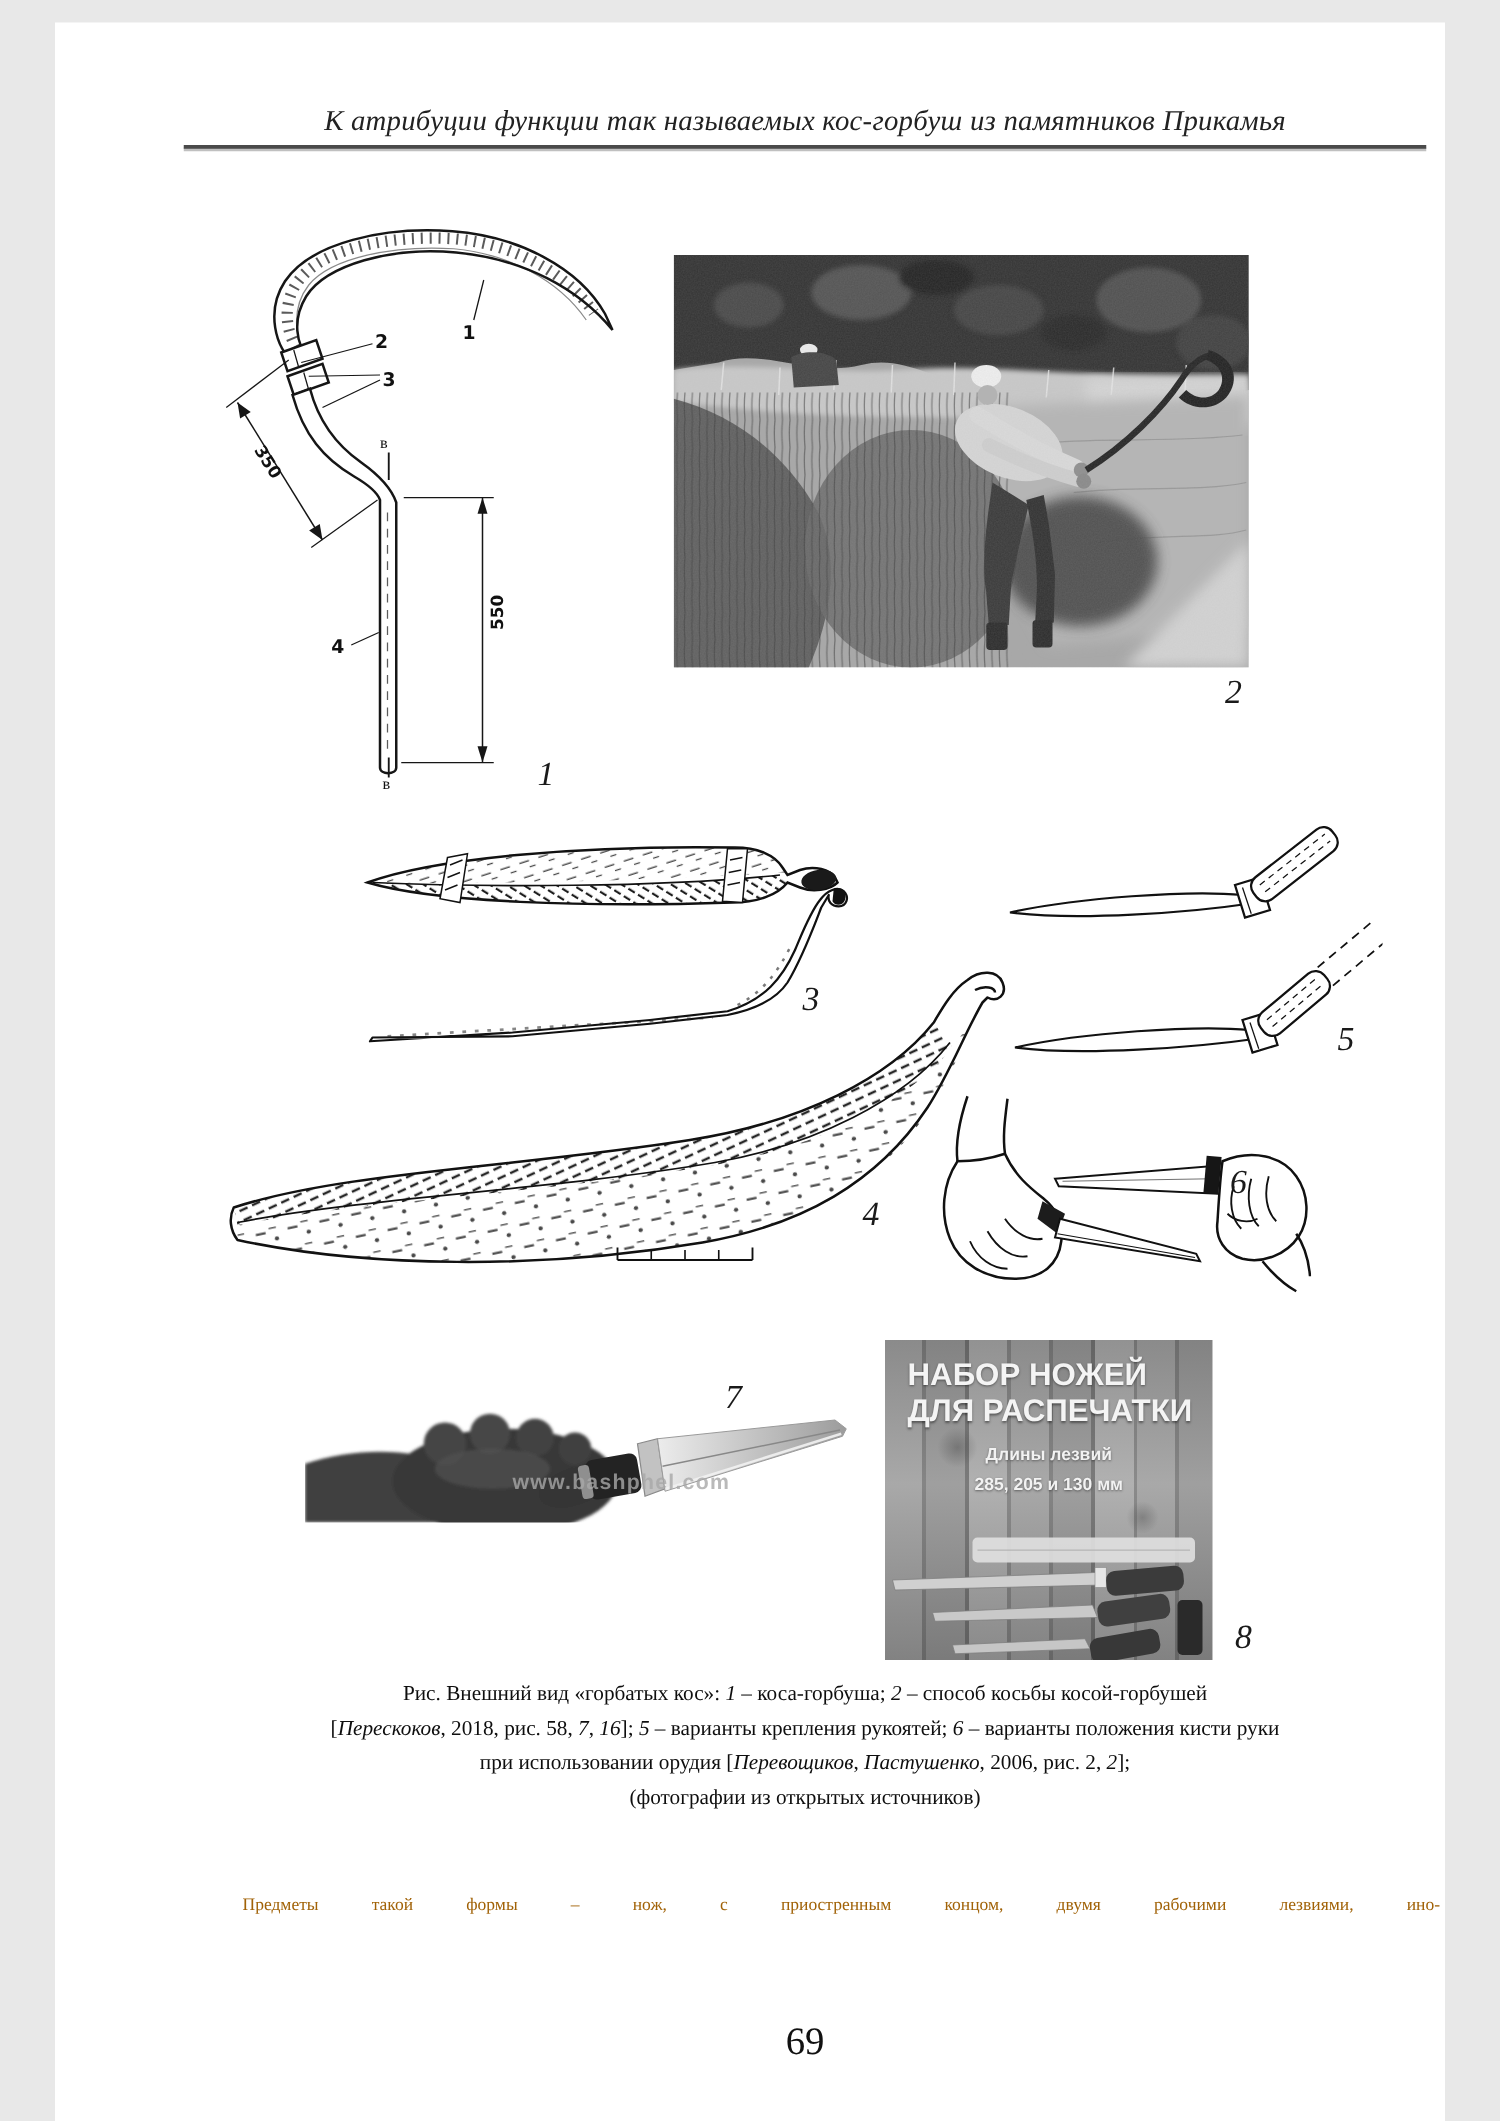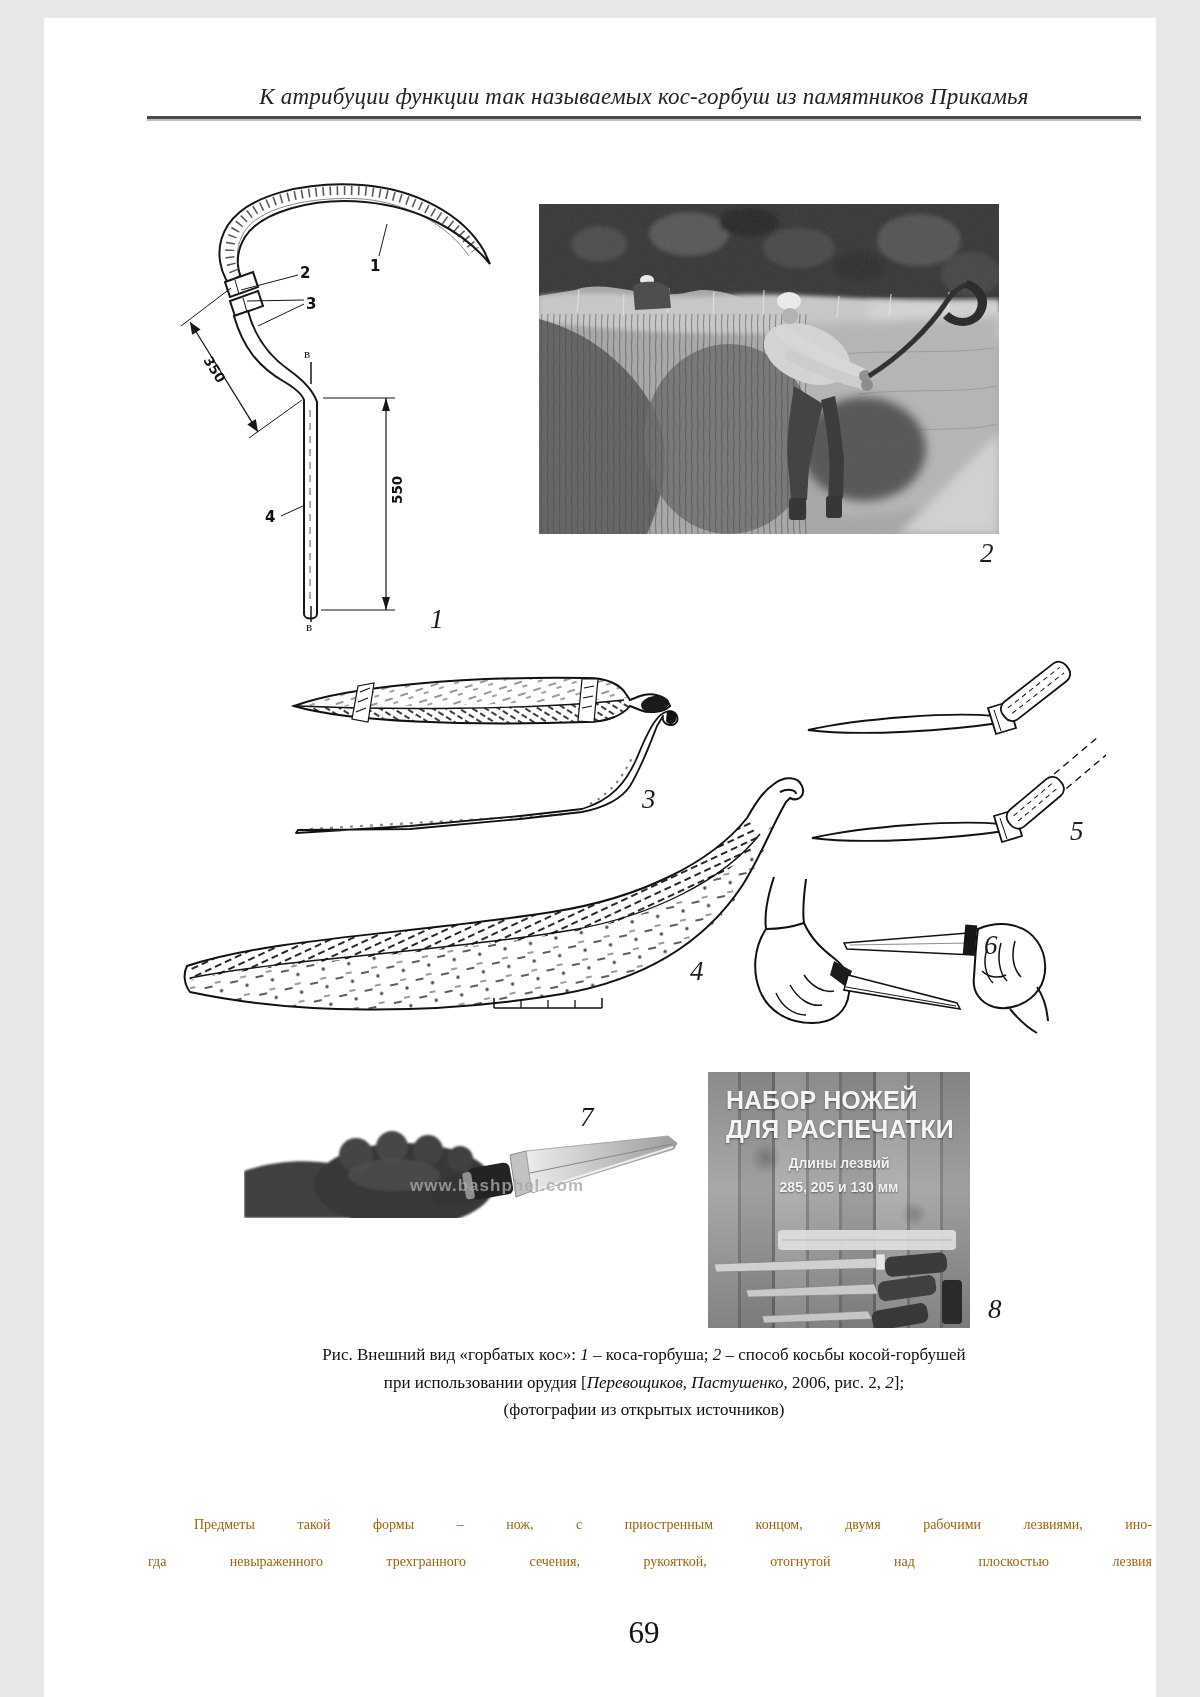--- a/index.html
+++ b/index.html
@@ -348,24 +348,24 @@
       <g transform="rotate(-10 196 88)">
           <rect x="164" y="78" width="56" height="20" rx="7" fill="#383838"></rect>
         </g>
       <rect x="234" y="52" width="20" height="44" rx="4" fill="#2a2a2a"></rect>
     </svg>
   </div>
   <div class="figlab" style="left:944px;top:1278px">8</div>
 
   <div class="cap">
     <div><span>Рис. Внешний вид «горбатых кос»: </span><span class="it">1</span><span> – коса-горбуша; </span><span class="it">2</span><span> – способ косьбы косой-горбушей</span></div>
+    <div><span>[</span><span class="it">Перескоков</span><span>, 2018, рис. 58, </span><span class="it">7</span><span>, </span><span class="it">16</span><span>]; </span><span class="it">5</span><span> – варианты крепления рукоятей; </span><span class="it">6</span><span> – варианты положения кисти руки</span></div>
     <div><span>при использовании орудия [</span><span class="it">Перевощиков</span><span>, </span><span class="it">Пастушенко</span><span>, 2006, рис. 2, </span><span class="it">2</span><span>];</span></div>
     <div><span>(фотографии из открытых источников)</span></div>
   </div>
 
   <div class="bodytext">
     <div class="jline first">Предметы такой формы – нож, с приостренным концом, двумя рабочими лезвиями, ино-</div>
-    <div class="jline">гда невыраженного трехгранного сечения, рукояткой, отогнутой над плоскостью лезвия</div>
   </div>
 
   <div class="pagenum">69</div>
 
 </div>
 
 </body></html>

